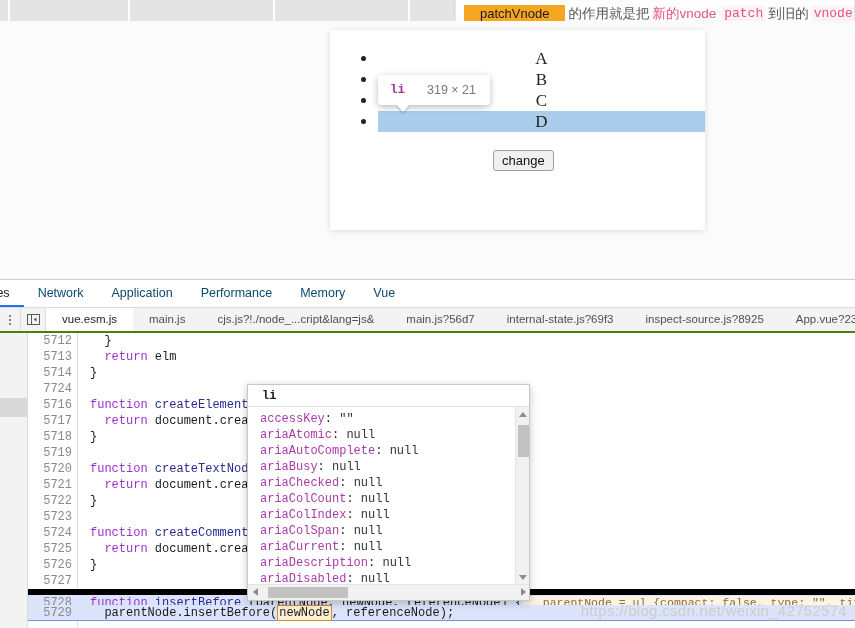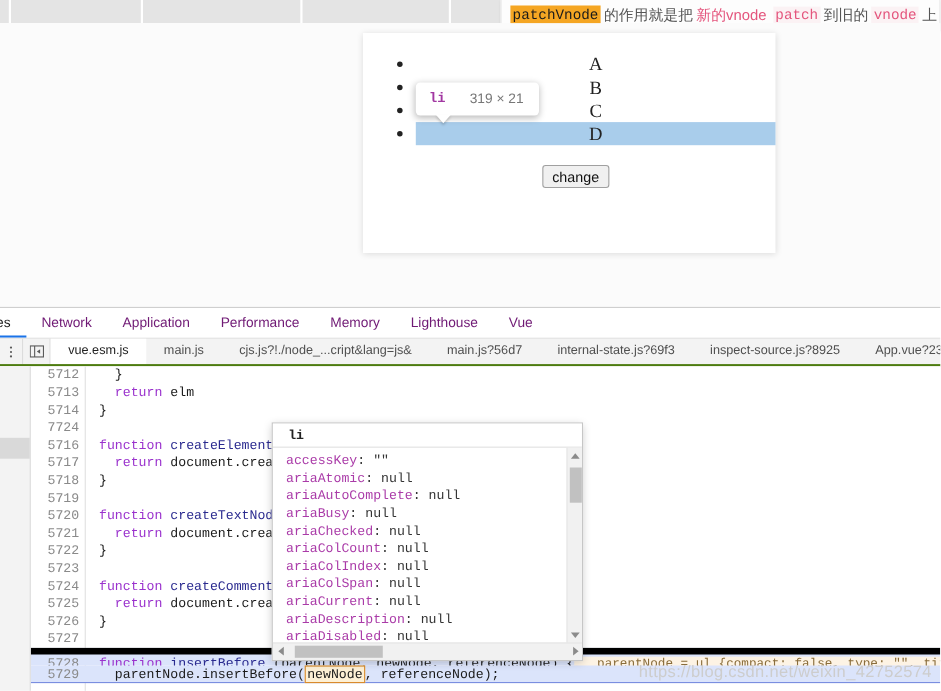--- a/index.html
+++ b/index.html
@@ -33,23 +33,23 @@
     display: flex; align-items: center;
     padding-left: 8px;
     white-space: nowrap;
     overflow: hidden;
     font-size: 13.5px;
     font-family: "Liberation Sans", sans-serif;
   }
   .note-panel .kw-hl {
     background: #f5a623;
     color: #1a1a1a;
-    font-family: Liberation Mono, monospace;
+    font-family: Liberation Sans, sans-serif;
     font-size: 13px;
-    padding: 1px 2px;
+    padding: 1px 16px;
   }
   .note-panel .cn { color: #555; margin: 0 3px; }
   .note-panel .pink { color: #e4557d; }
   .note-panel .pinkmono {
     color: #e4557d;
     font-family: "Liberation Mono", monospace;
     font-size: 13px;
     background: #fbf2f4;
     padding: 0 2px;
   }
@@ -145,21 +145,21 @@
     border-bottom: 1px solid #dcdcdc;
     display: flex; align-items: center;
     padding-left: 0px;
     overflow: hidden;
   }
   .dt-tab {
     position: relative;
     height: 27px; line-height: 27px;
     padding: 0 14px;
     font-size: 12.5px;
-    color: #701a75;
+    color: #0c4a6e;
     white-space: nowrap;
     cursor: default;
   }
   .dt-tab.active {
     color: #1a1a1a;
   }
   .dt-tab.active::after {
     content: "";
     position: absolute;
     left: 0; right: 0; bottom: 0;
@@ -385,21 +385,20 @@
   </div>
 
   <div class="devtools">
 
     <div class="dt-tabs" id="dt-tabs">
         <div class="dt-tab active first">rces</div>
         <div class="dt-tab">Network</div>
         <div class="dt-tab">Application</div>
         <div class="dt-tab">Performance</div>
         <div class="dt-tab">Memory</div>
-        <div class="dt-tab">Lighthouse</div>
         <div class="dt-tab">Vue</div>
       </div>
 
     <div class="dt-filebar">
       <div class="kebab">
         <i></i>
           <i></i>
           <i></i>
       </div>
       <div class="panel-toggle">

